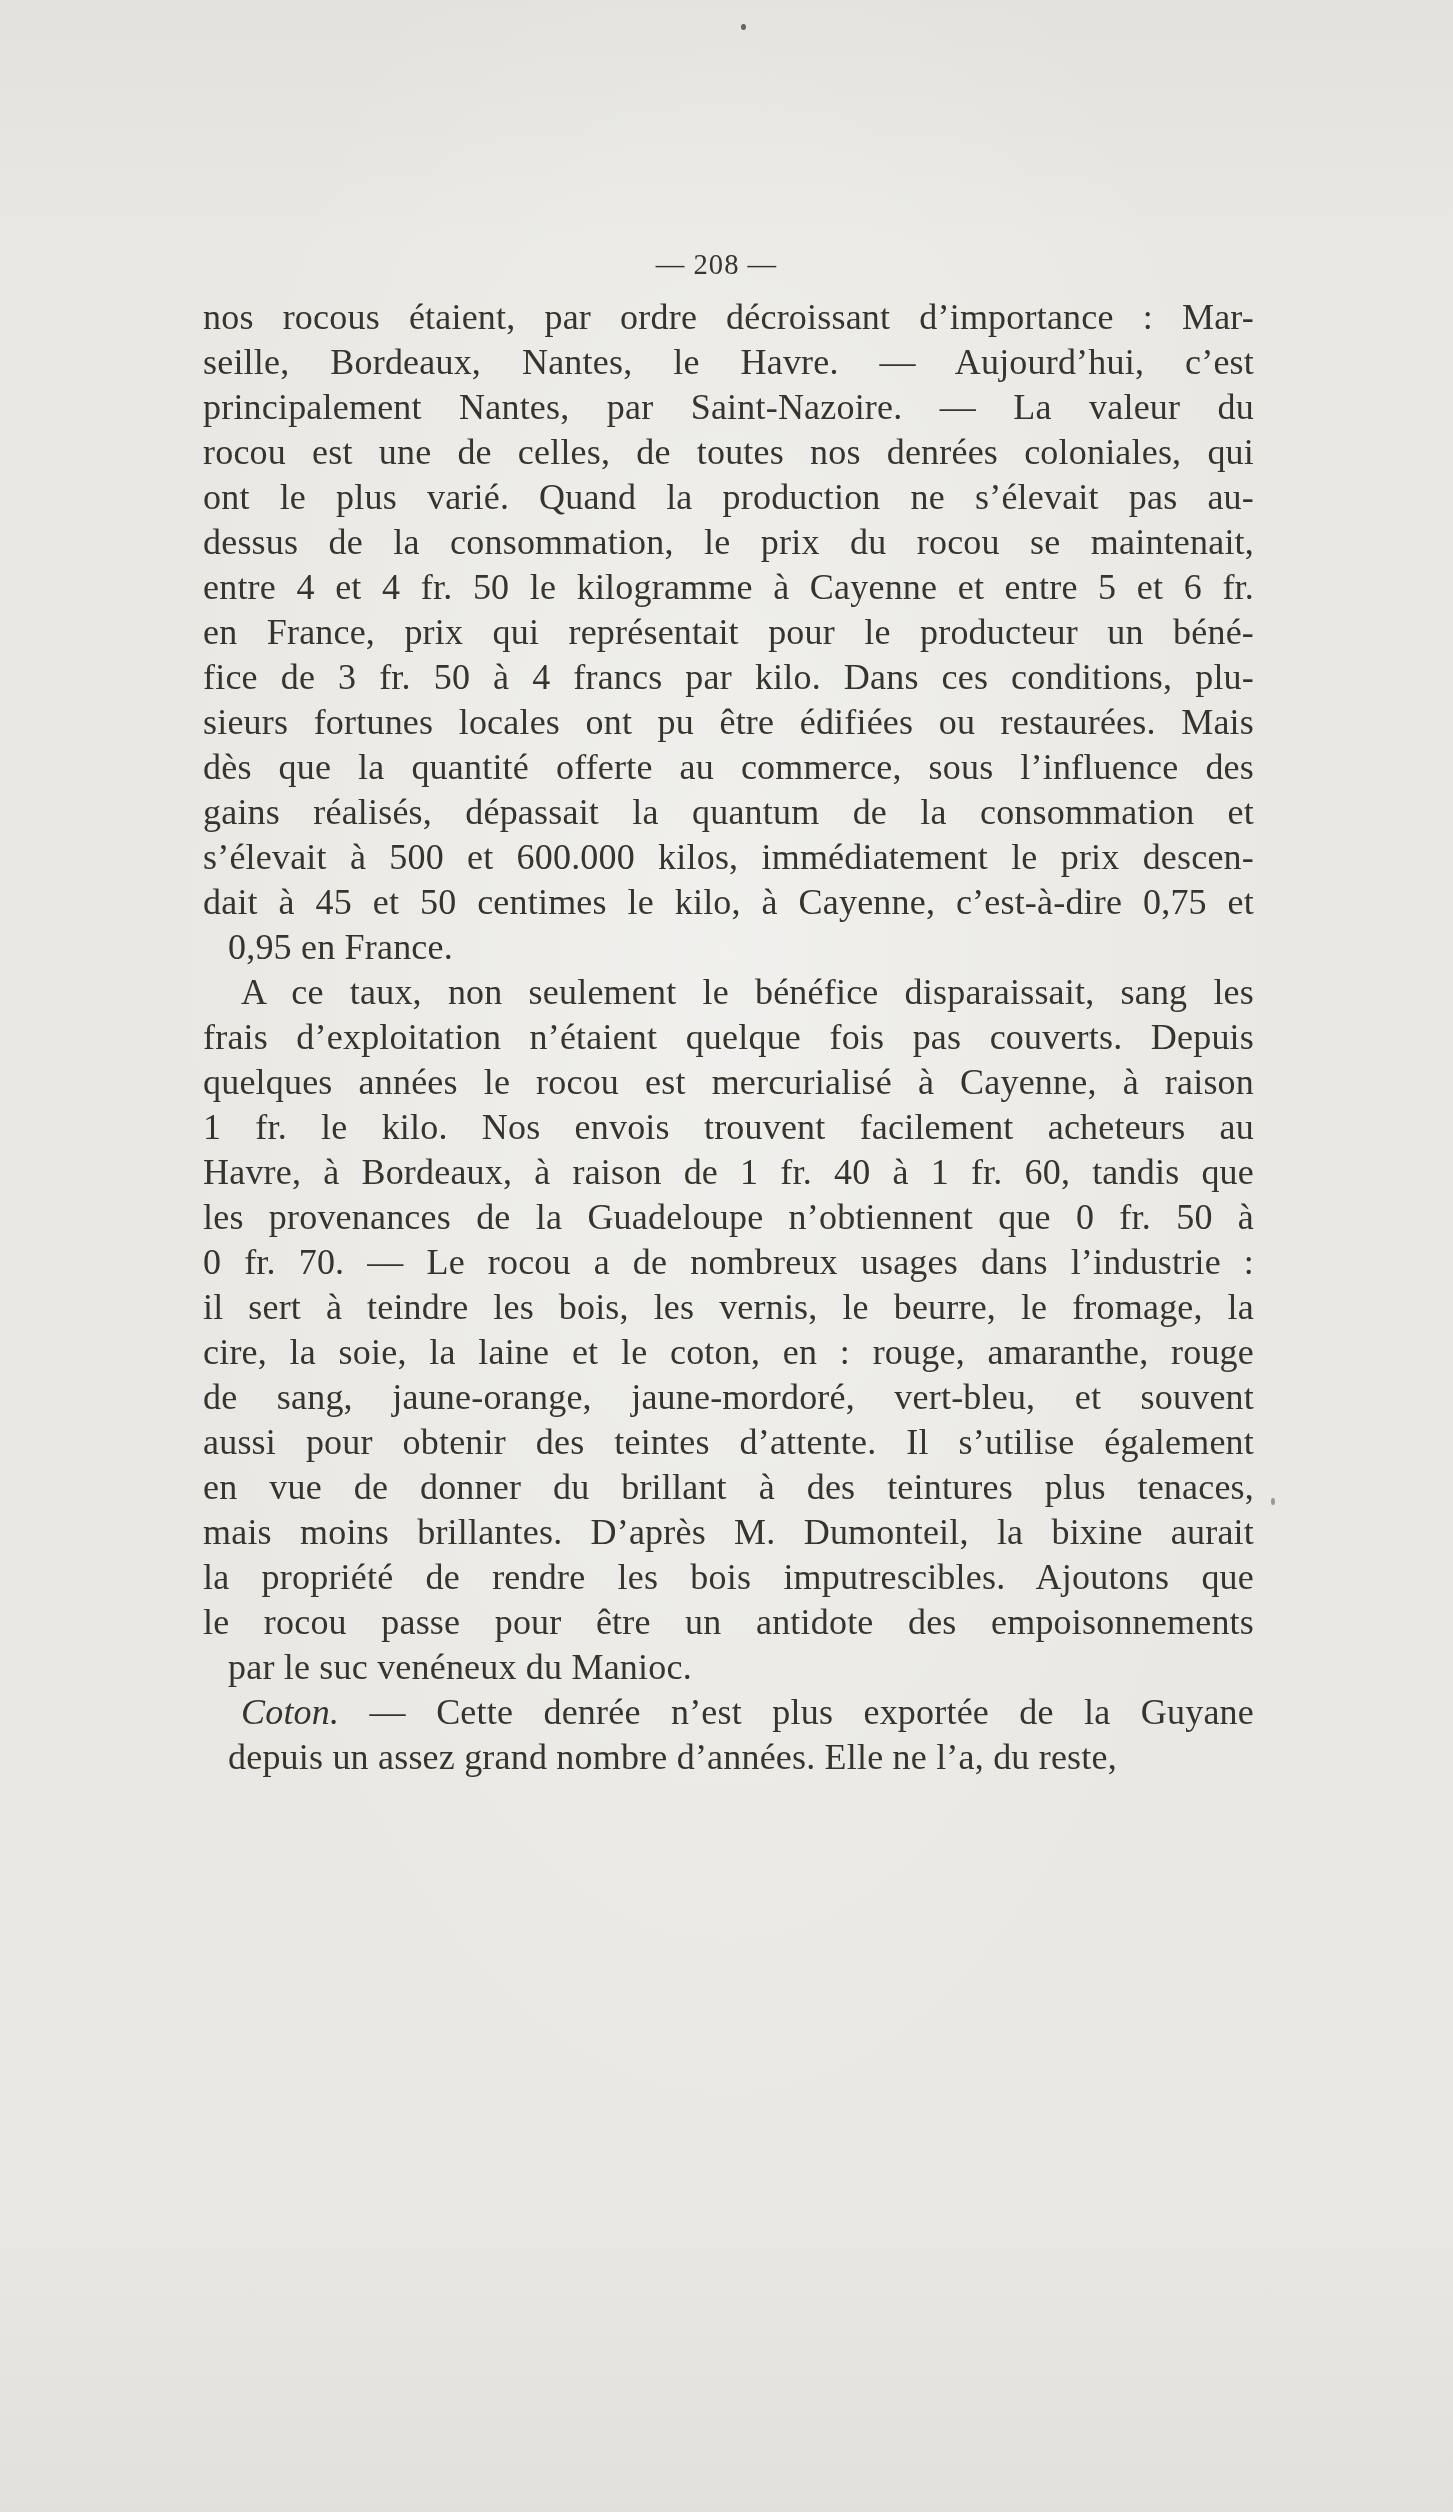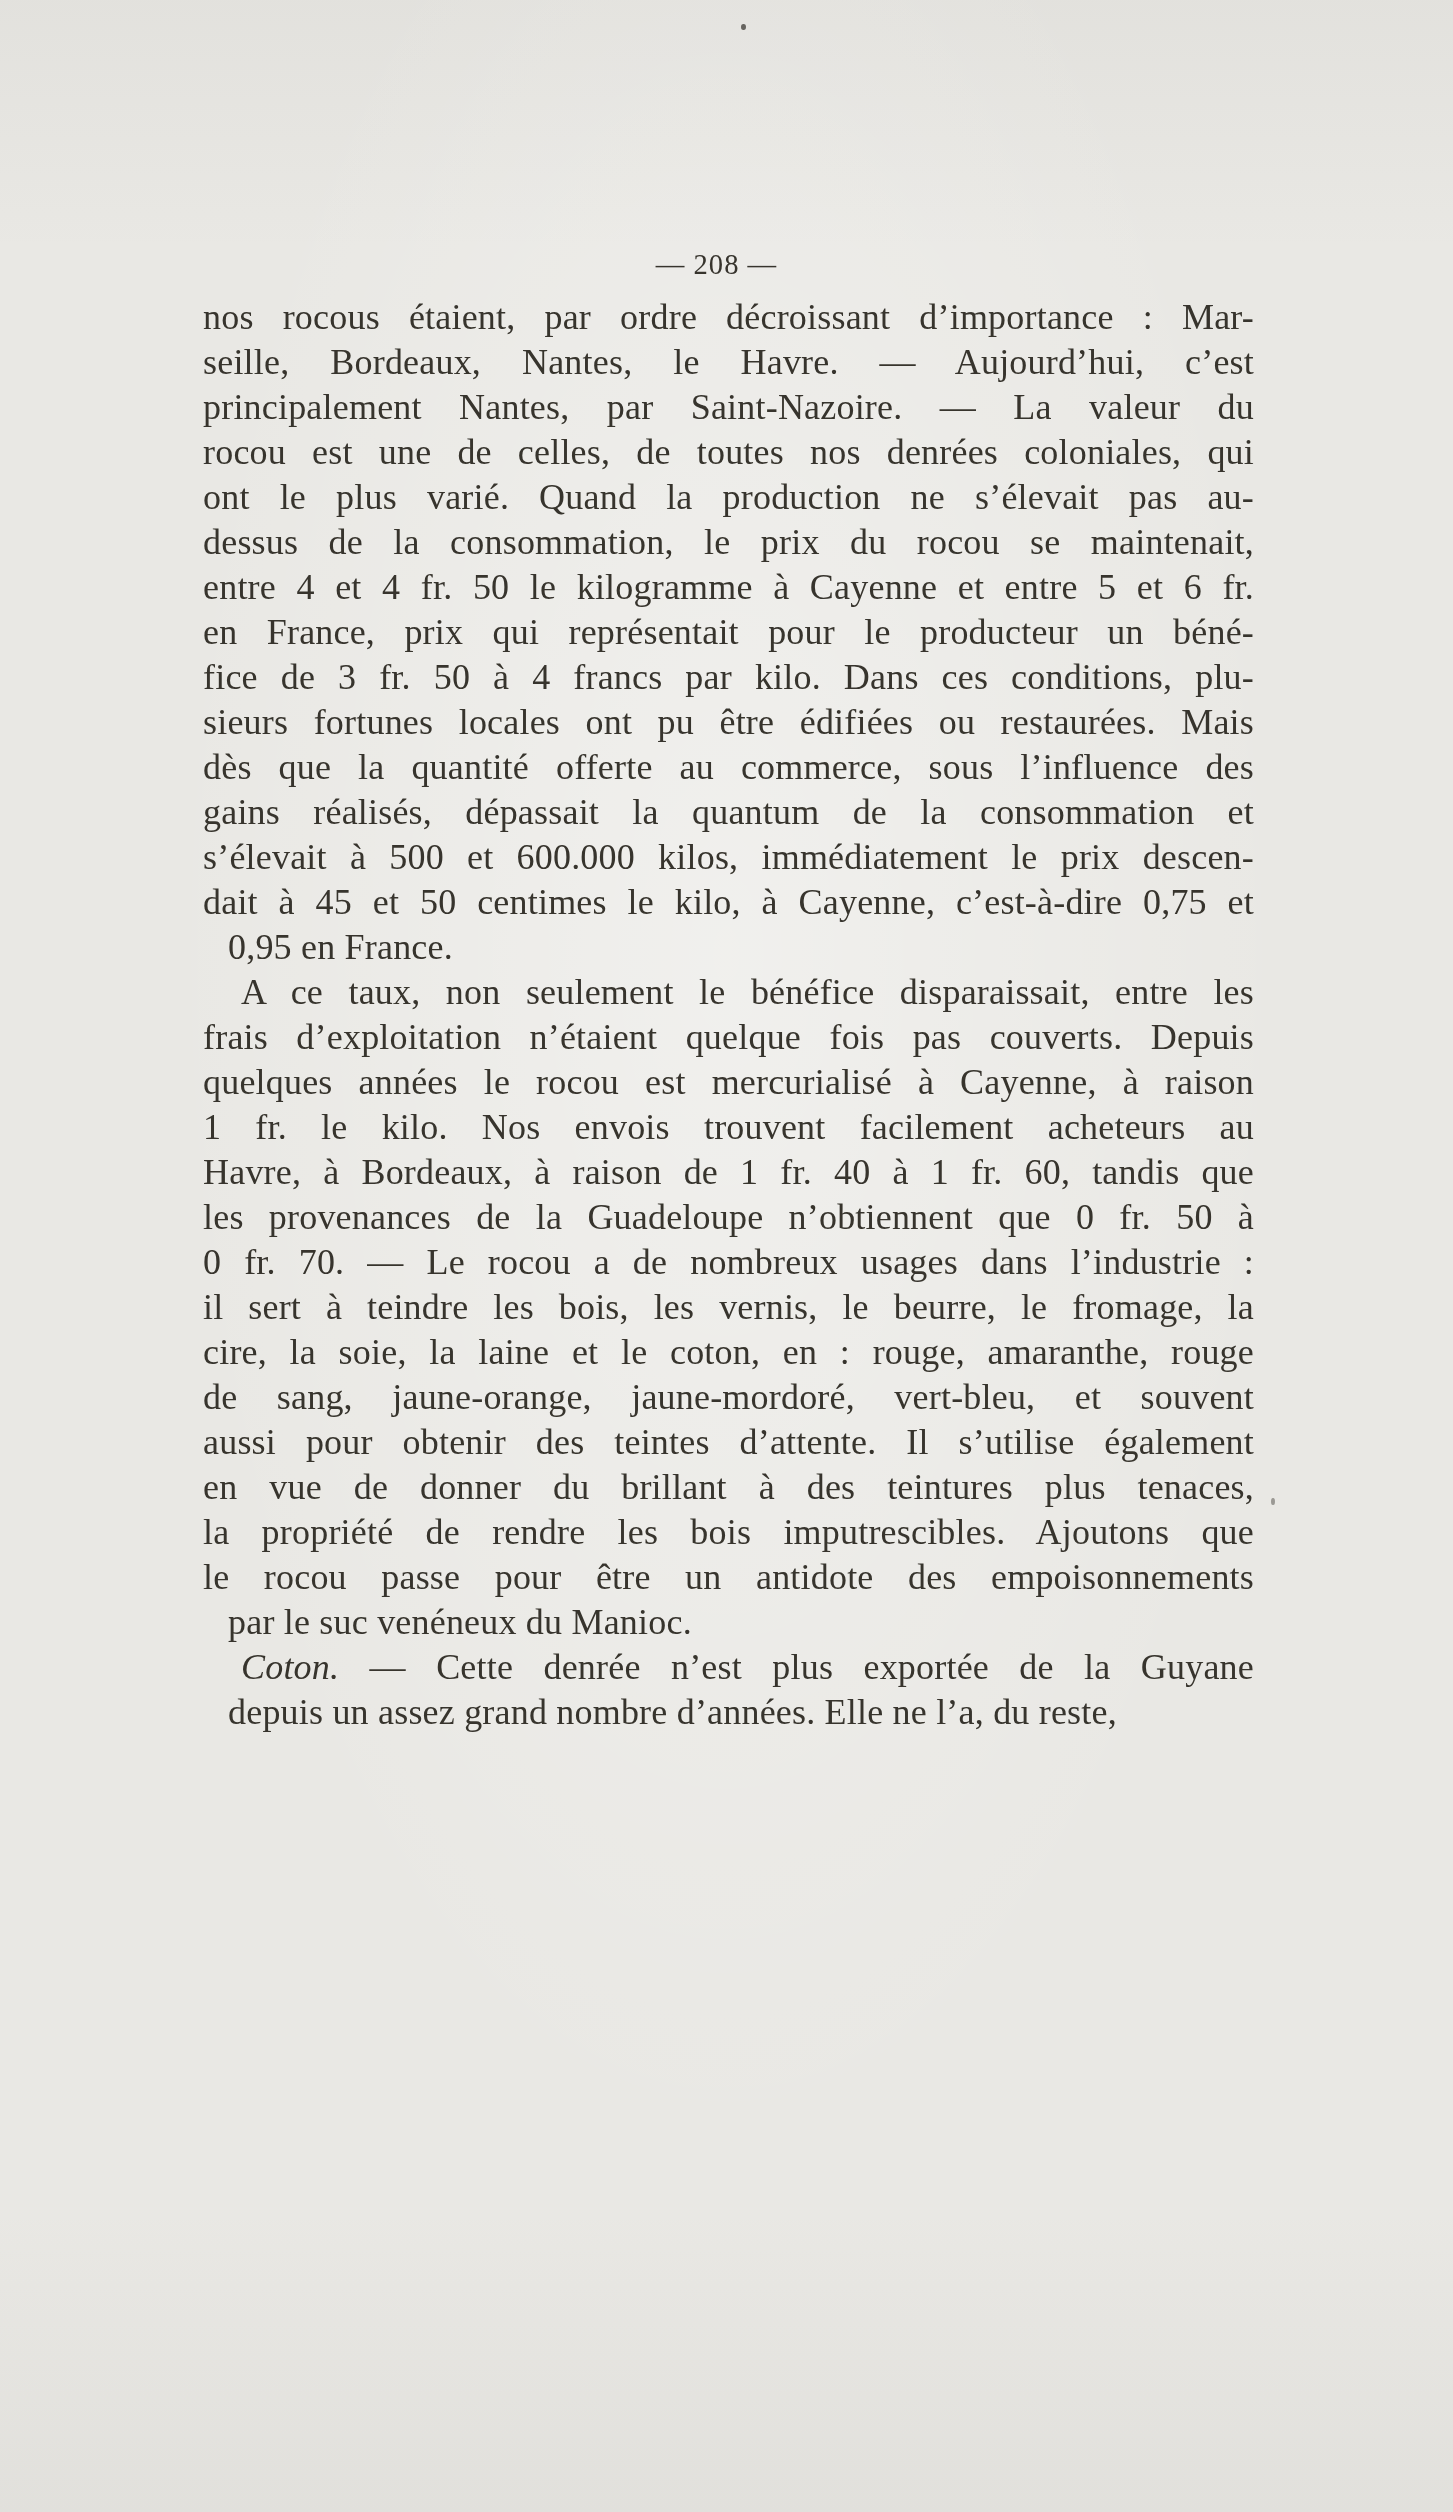--- a/index.html
+++ b/index.html
@@ -94,31 +94,32 @@
     <div class="line">dessus de la consommation, le prix du rocou se maintenait,</div>
     <div class="line">entre 4 et 4 fr. 50 le kilogramme à Cayenne et entre 5 et 6 fr.</div>
     <div class="line">en France, prix qui représentait pour le producteur un béné-</div>
     <div class="line">fice de 3 fr. 50 à 4 francs par kilo. Dans ces conditions, plu-</div>
     <div class="line">sieurs fortunes locales ont pu être édifiées ou restaurées. Mais</div>
     <div class="line">dès que la quantité offerte au commerce, sous l’influence des</div>
     <div class="line">gains réalisés, dépassait la quantum de la consommation et</div>
     <div class="line">s’élevait à 500 et 600.000 kilos, immédiatement le prix descen-</div>
     <div class="line">dait à 45 et 50 centimes le kilo, à Cayenne, c’est-à-dire 0,75 et</div>
     <div class="line last">0,95 en France.</div>
-    <div class="line indent">A ce taux, non seulement le bénéfice disparaissait, entre les</div>
+    <div class="line indent">A ce taux, non seulement le bénéfice disparaissait, sang les</div>
     <div class="line">frais d’exploitation n’étaient quelque fois pas couverts. Depuis</div>
     <div class="line">quelques années le rocou est mercurialisé à Cayenne, à raison</div>
     <div class="line">1 fr. le kilo. Nos envois trouvent facilement acheteurs au</div>
     <div class="line">Havre, à Bordeaux, à raison de 1 fr. 40 à 1 fr. 60, tandis que</div>
     <div class="line">les provenances de la Guadeloupe n’obtiennent que 0 fr. 50 à</div>
     <div class="line">0 fr. 70. — Le rocou a de nombreux usages dans l’industrie :</div>
     <div class="line">il sert à teindre les bois, les vernis, le beurre, le fromage, la</div>
     <div class="line">cire, la soie, la laine et le coton, en : rouge, amaranthe, rouge</div>
     <div class="line">de sang, jaune-orange, jaune-mordoré, vert-bleu, et souvent</div>
     <div class="line">aussi pour obtenir des teintes d’attente. Il s’utilise également</div>
     <div class="line">en vue de donner du brillant à des teintures plus tenaces,</div>
+    <div class="line">mais moins brillantes. D’après M. Dumonteil, la bixine aurait</div>
     <div class="line">la propriété de rendre les bois imputrescibles. Ajoutons que</div>
     <div class="line">le rocou passe pour être un antidote des empoisonnements</div>
     <div class="line last">par le suc venéneux du Manioc.</div>
     <div class="line indent"><em>Coton.</em> — Cette denrée n’est plus exportée de la Guyane</div>
     <div class="line last">depuis un assez grand nombre d’années. Elle ne l’a, du reste,</div>
   </div>
 
 
 </body></html>

